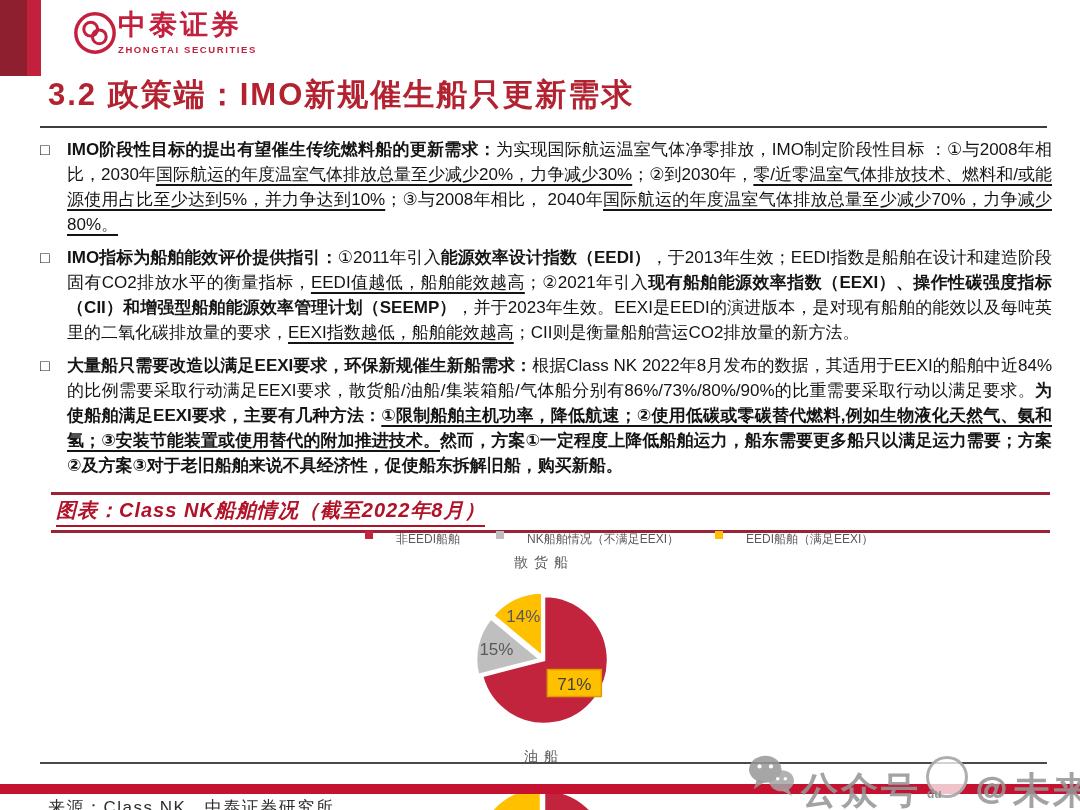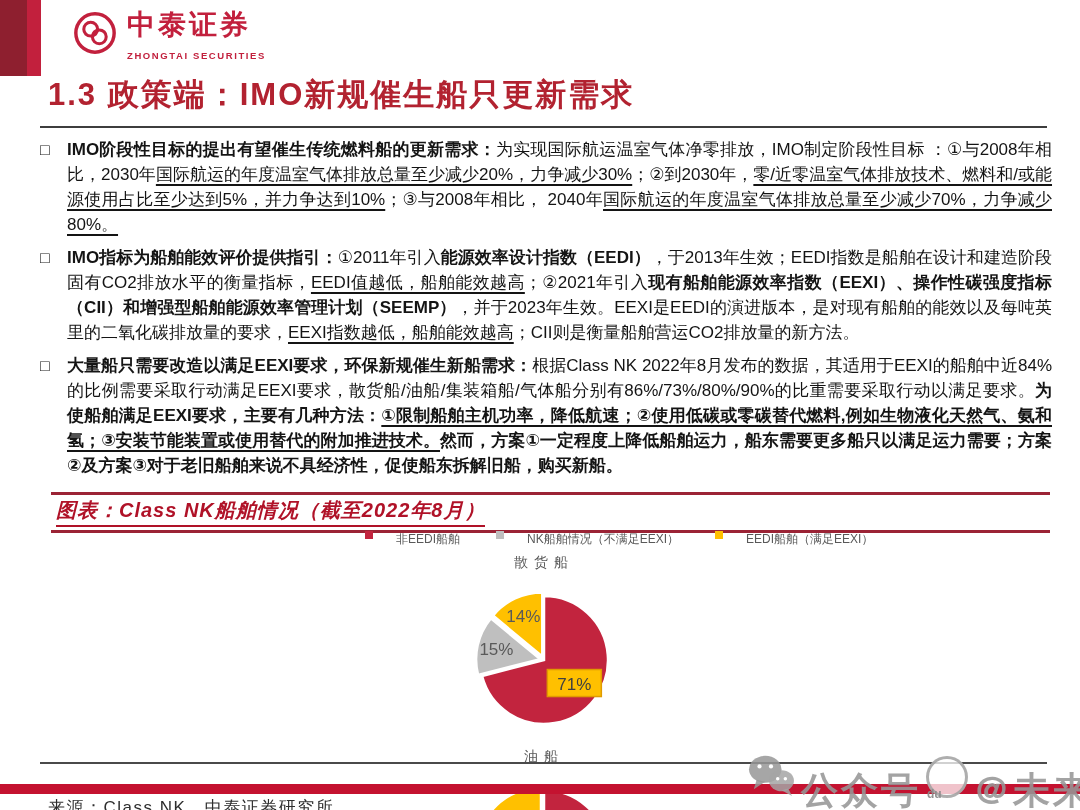--- a/index.html
+++ b/index.html
@@ -2,24 +2,24 @@
 <html><head>
 <meta charset="utf-8">
 <style>
   html,body{margin:0;padding:0;background:#ffffff;}
   .slide{position:relative;width:1080px;height:810px;background:#fff;overflow:hidden;
          font-family:"Liberation Sans","DejaVu Sans",sans-serif;}
   
   .corner-dark{position:absolute;left:0;top:0;width:27px;height:76px;background:#8e1f2f;}
   .corner-bright{position:absolute;left:27px;top:0;width:14px;height:76px;background:#c2203d;}
   
-  .logo{position:absolute;left:72px;top:10px;display:flex;align-items:flex-start;gap:9px;}
+  .logo{position:absolute;left:72px;top:10px;display:flex;align-items:flex-start;gap:0;}
   .logo-texts{display:flex;flex-direction:column;}
   .logo-cn{font-size:28px;font-weight:bold;color:#c2203d;letter-spacing:3px;line-height:1.1;}
-  .logo-en{font-size:9.5px;font-weight:bold;color:#c2203d;letter-spacing:1.6px;margin-top:9px;}
+  .logo-en{font-size:9.5px;font-weight:bold;color:#c2203d;letter-spacing:1.6px;margin-top:3px;}
   
   .page-title{position:absolute;left:48px;top:74px;font-size:31px;font-weight:bold;color:#b22230;letter-spacing:2px;}
   .title-divider{position:absolute;left:40px;right:33px;top:126px;height:2px;background:#3d3d3d;}
   
   .content{position:absolute;left:40px;right:28px;top:137px;}
   .para{position:relative;padding-left:27px;font-size:17px;line-height:25px;color:#141414;
         text-align:justify;margin-bottom:8px;}
   .bullet{position:absolute;left:0;top:0;font-size:16px;font-weight:bold;color:#141414;}
   .run-b{font-weight:bold;}
   .run-u{text-decoration:underline;text-underline-offset:4px;text-decoration-thickness:1.5px;}
@@ -61,21 +61,21 @@
         <circle cx="19.5" cy="20" r="7.2" fill="none" stroke="#c2203d" stroke-width="3.2"></circle>
         <circle cx="28.5" cy="28" r="7.2" fill="none" stroke="#c2203d" stroke-width="3.2"></circle>
       </svg>
     </span>
     <span class="logo-texts">
       <span class="logo-cn">中泰证券</span>
       <span class="logo-en">ZHONGTAI SECURITIES</span>
     </span>
   </div>
 
-  <div class="page-title">1.3 政策端：IMO新规催生船只更新需求</div>
+  <div class="page-title">3.2 政策端：IMO新规催生船只更新需求</div>
   <div class="title-divider"></div>
 
   <div class="content" id="paragraphs">
       <div class="para"><span class="bullet">□</span><span class="run-b">IMO阶段性目标的提出有望催生传统燃料船的更新需求：</span><span>为实现国际航运温室气体净零排放，IMO制定阶段性目标 ：①与2008年相比，2030年</span><span class="run-u">国际航运的年度温室气体排放总量至少减少20%，力争减少30%</span><span>；②到2030年，</span><span class="run-u">零/近零温室气体排放技术、燃料和/或能源使用占比至少达到5%，并力争达到10%</span><span>；③与2008年相比， 2040年</span><span class="run-u">国际航运的年度温室气体排放总量至少减少70%，力争减少80%。</span></div>
       <div class="para"><span class="bullet">□</span><span class="run-b">IMO指标为船舶能效评价提供指引：</span><span>①2011年引入</span><span class="run-b">能源效率设计指数（EEDI）</span><span>，于2013年生效；EEDI指数是船舶在设计和建造阶段固有CO2排放水平的衡量指标，</span><span class="run-u">EEDI值越低，船舶能效越高</span><span>；②2021年引入</span><span class="run-b">现有船舶能源效率指数（EEXI）、操作性碳强度指标（CII）和增强型船舶能源效率管理计划（SEEMP）</span><span>，并于2023年生效。EEXI是EEDI的演进版本，是对现有船舶的能效以及每吨英里的二氧化碳排放量的要求，</span><span class="run-u">EEXI指数越低，船舶能效越高</span><span>；CII则是衡量船舶营运CO2排放量的新方法。</span></div>
       <div class="para"><span class="bullet">□</span><span class="run-b">大量船只需要改造以满足EEXI要求，环保新规催生新船需求：</span><span>根据Class NK 2022年8月发布的数据，其适用于EEXI的船舶中近84%的比例需要采取行动满足EEXI要求，散货船/油船/集装箱船/气体船分别有86%/73%/80%/90%的比重需要采取行动以满足要求。</span><span class="run-b">为使船舶满足EEXI要求，主要有几种方法：</span><span class="run-b run-u">①限制船舶主机功率，降低航速；②使用低碳或零碳替代燃料,例如生物液化天然气、氨和氢；③安装节能装置或使用替代的附加推进技术。</span><span class="run-b">然而，方案①一定程度上降低船舶运力，船东需要更多船只以满足运力需要；方案②及方案③对于老旧船舶来说不具经济性，促使船东拆解旧船，购买新船。</span></div>
     </div>
 
   <div class="chart-band">
     <span class="chart-band-title">图表：Class NK船舶情况（截至2022年8月）</span>

